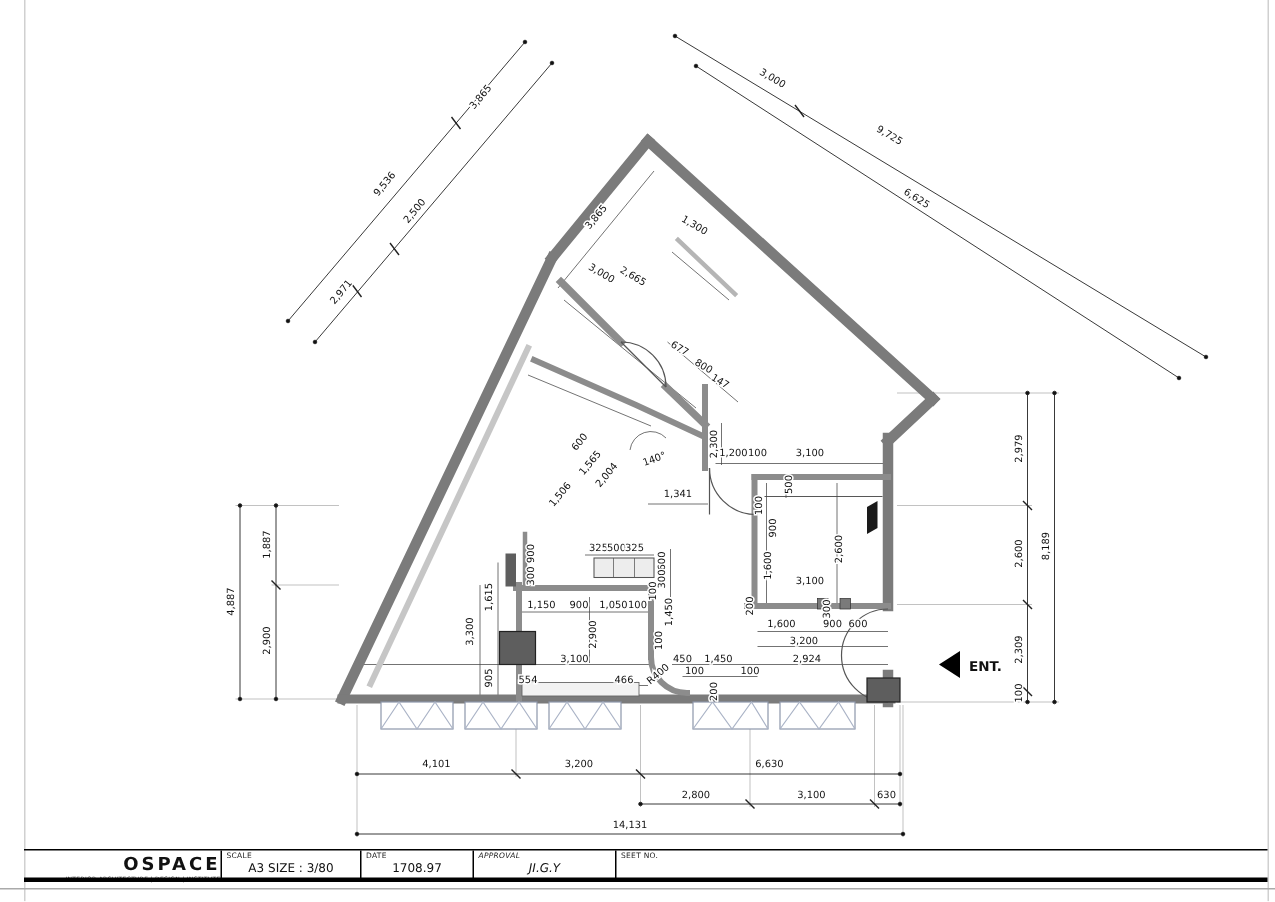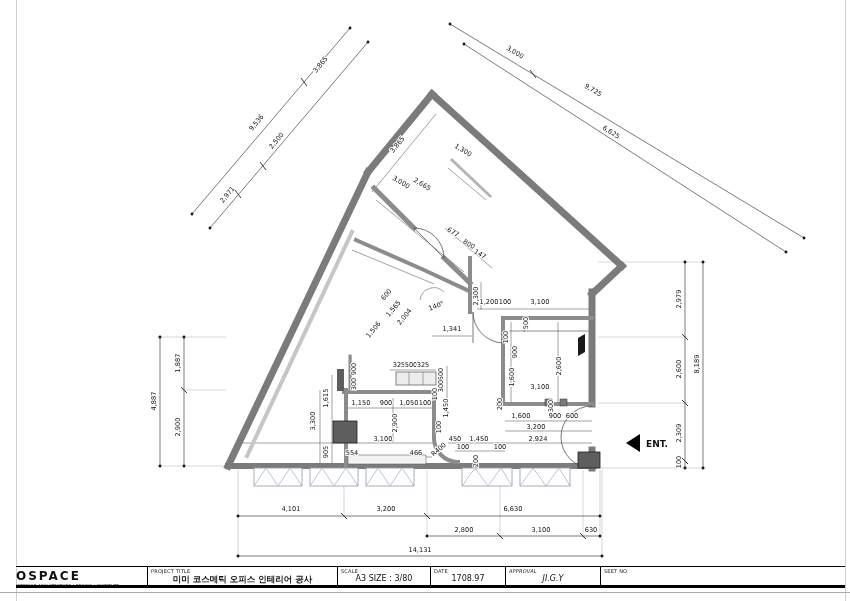--- a/index.html
+++ b/index.html
@@ -21,21 +21,21 @@
   .note-ch{margin-top:9px;}
 
   
   .tblock{position:absolute;left:16px;top:566px;width:829px;height:19px;
           border-top:1px solid #000;display:flex;}
   .tb-cell{position:relative;border-right:1px solid #000;height:100%;box-sizing:border-box;}
   .tb-cell:last-child{border-right:none;}
   .tb-label{position:absolute;top:1px;left:3px;font-size:5px;letter-spacing:.2px;color:#222;}
   .tb-value{position:absolute;left:0;right:0;top:7px;text-align:center;font-size:8px;white-space:nowrap;}
   .tb-value.strong{font-weight:bold;font-size:8.5px;}
-  .company{width:132px;text-align:left;}
+  .company{width:132px;text-align:right;}
   .company .co-name{font-size:12px;font-weight:bold;letter-spacing:2px;margin-top:2px;}
   .company .co-sub{font-size:4px;color:#333;letter-spacing:.2px;margin-top:0;}
   .w-project{width:190px;} .w-drawing{width:147px;} .w-scale{width:93px;}
   .w-date{width:75px;} .w-approval{width:95px;font-style:italic;} .w-sheet{width:96px;}
   .tb-thick{position:absolute;left:16px;top:585px;width:829px;height:3px;background:#000;}
   .tb-gray{position:absolute;left:0;top:592px;width:850px;height:1px;background:#aaa;}
 </style>
 </head>
 <body>
 
@@ -307,24 +307,20 @@
         <text x="416" y="455">466</text>
       </g>
   </svg>
 
 
   <div class="tblock">
     <div class="tb-cell company">
       <div class="co-name">OSPACE</div>
       <div class="co-sub">INTERIOR ARCHITECTURE | DESIGN | INSTITUTE</div>
     </div>
-    <div class="tb-cell w-project">
-      <div class="tb-label">PROJECT TITLE</div>
-      <div class="tb-value strong">미미 코스메틱 오피스 인테리어 공사</div>
-    </div>
     <div class="tb-cell w-scale">
       <div class="tb-label">SCALE</div>
       <div class="tb-value">A3 SIZE : 3/80</div>
     </div>
     <div class="tb-cell w-date">
       <div class="tb-label">DATE</div>
       <div class="tb-value">1708.97</div>
     </div>
     <div class="tb-cell w-approval">
       <div class="tb-label">APPROVAL</div>

